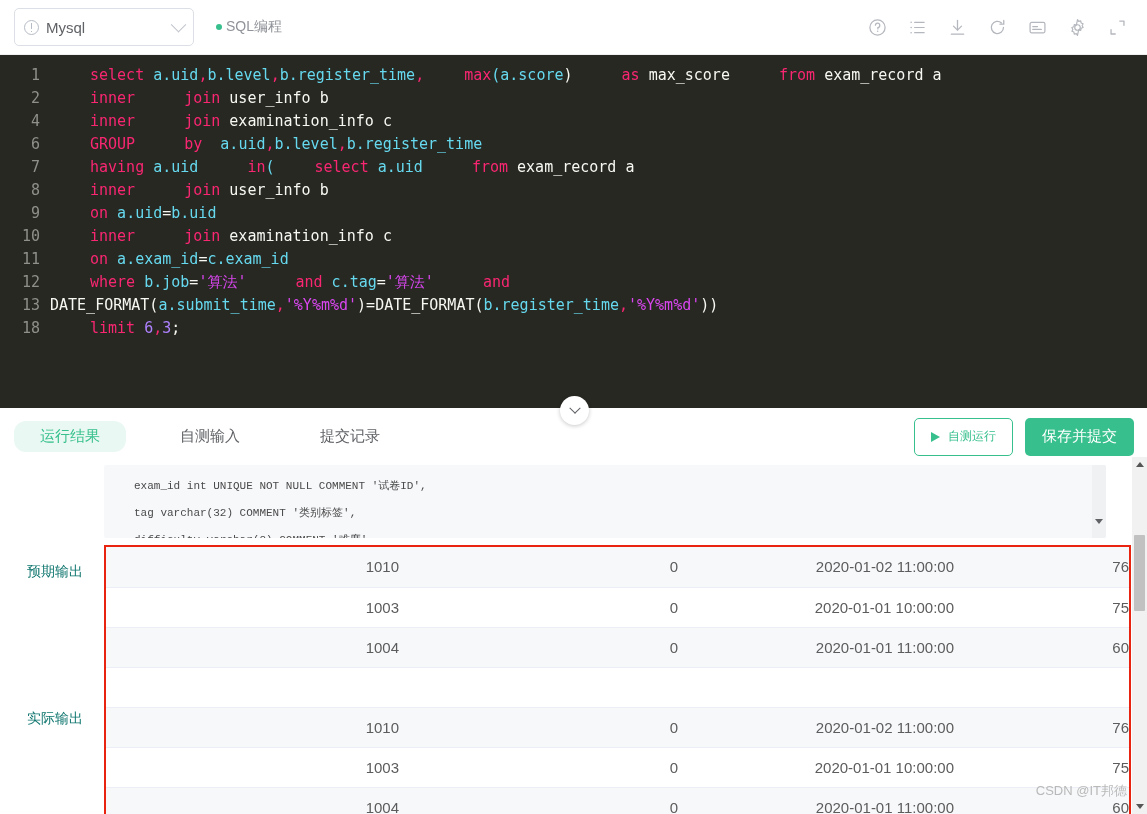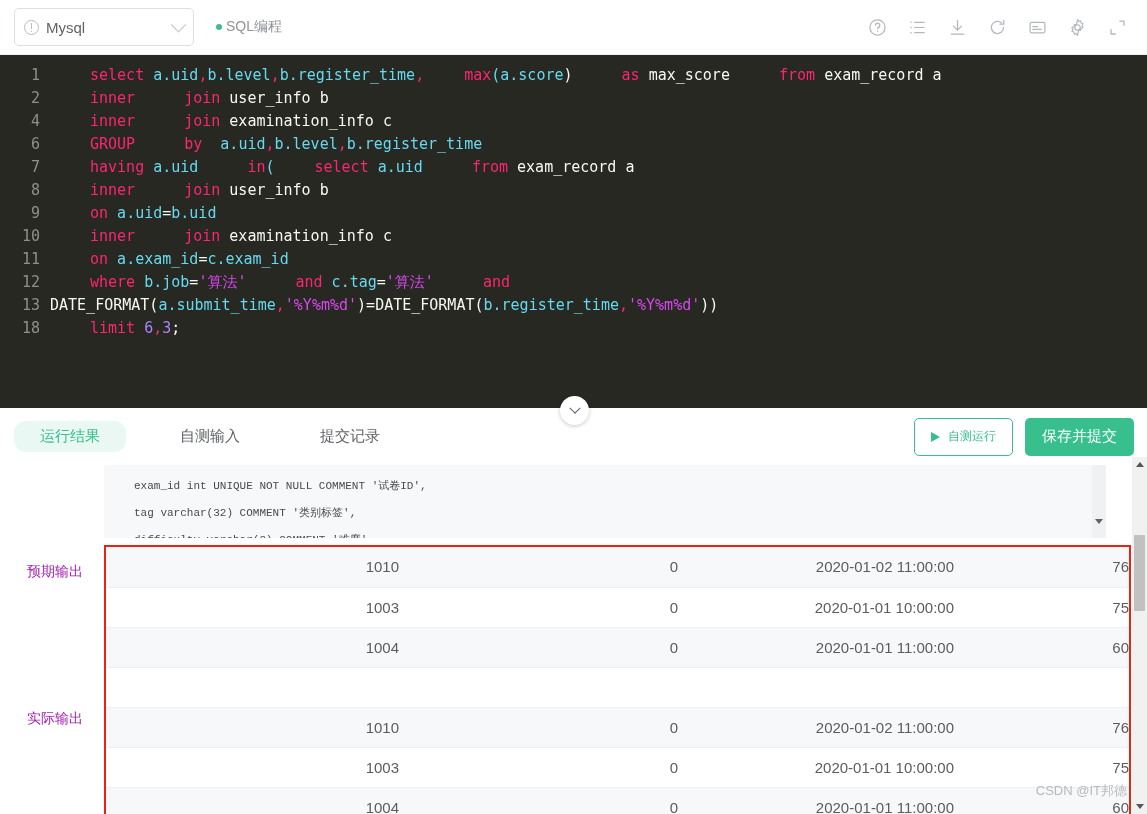--- a/index.html
+++ b/index.html
@@ -211,21 +211,21 @@
   .results {
     position: relative;
     margin-top: 7px;
     display: flex;
   }
   .labels-col { width: 104px; flex: none; position: relative; }
   .row-label {
     position: absolute;
     right: 21px;
     font-size: 14px;
-    color: #a21caf;
+    color: #0f766e;
     white-space: nowrap;
   }
   .lbl-expected { top: 18px; }
   .lbl-actual   { top: 165px; }
 
   .outer-box {
     flex: 1;
     border: 2px solid #e8230f;
     border-right: 2px solid #e8230f;
     margin-right: 16px;

